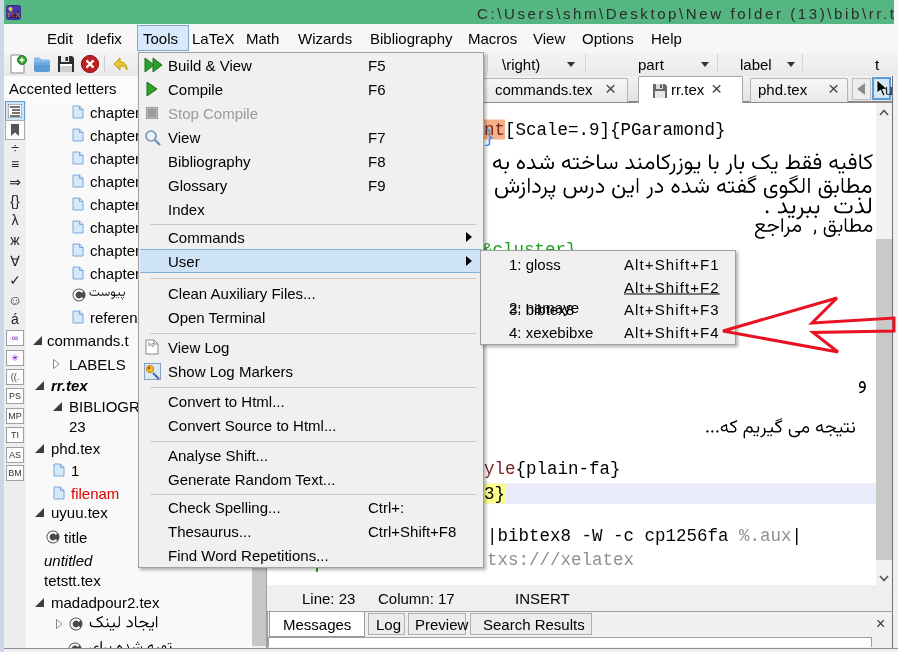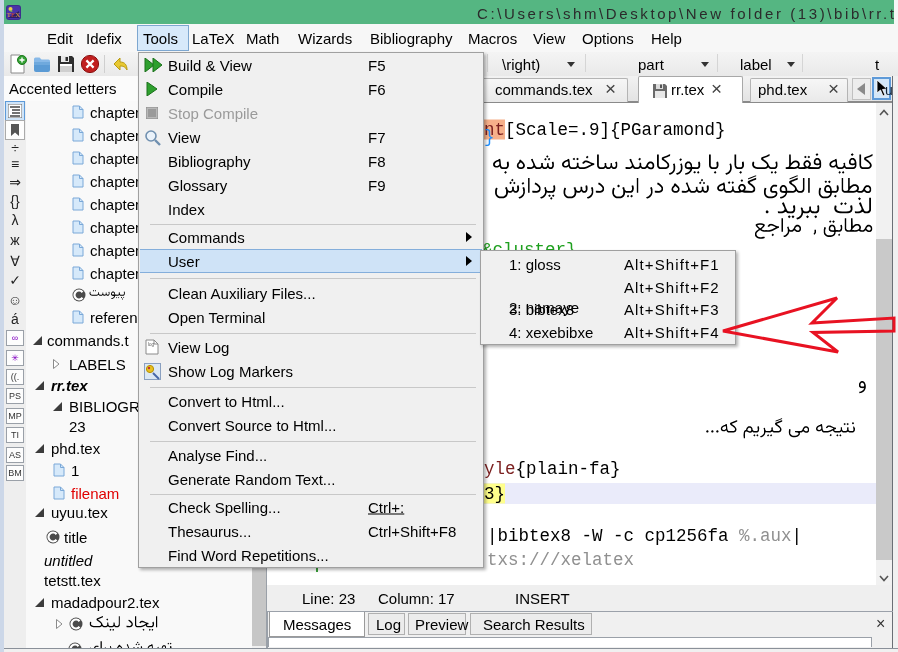--- a/index.html
+++ b/index.html
@@ -375,36 +375,36 @@
 <div style="position:absolute;left:168px;top:347px;transform:translateY(-50%);font:normal normal 15px 'Liberation Sans',sans-serif;color:#000;white-space:pre;">View Log</div>
 <svg class="abs" style="left:144px;top:363px" width="17" height="17" viewBox="0 0 17 17">
     <rect x="0.5" y="0.5" width="16" height="16" fill="#dce8f4" stroke="#8aa0c0"></rect>
     <circle cx="6" cy="6" r="3.6" fill="#e8c020" stroke="#b89000"></circle>
     <circle cx="5" cy="5" r="1.2" fill="#c03030"></circle>
     <path d="M9 10 L15 16" stroke="#4868a8" stroke-width="2"></path>
   </svg>
 <div style="position:absolute;left:168px;top:371px;transform:translateY(-50%);font:normal normal 15px 'Liberation Sans',sans-serif;color:#000;white-space:pre;">Show Log Markers</div>
 <div style="position:absolute;left:168px;top:401px;transform:translateY(-50%);font:normal normal 15px 'Liberation Sans',sans-serif;color:#000;white-space:pre;">Convert to Html...</div>
 <div style="position:absolute;left:168px;top:425px;transform:translateY(-50%);font:normal normal 15px 'Liberation Sans',sans-serif;color:#000;white-space:pre;">Convert Source to Html...</div>
-<div style="position:absolute;left:168px;top:455px;transform:translateY(-50%);font:normal normal 15px 'Liberation Sans',sans-serif;color:#000;white-space:pre;">Analyse Find...</div>
+<div style="position:absolute;left:168px;top:455px;transform:translateY(-50%);font:normal normal 15px 'Liberation Sans',sans-serif;color:#000;white-space:pre;">Analyse Shift...</div>
 <div style="position:absolute;left:168px;top:479px;transform:translateY(-50%);font:normal normal 15px 'Liberation Sans',sans-serif;color:#000;white-space:pre;">Generate Random Text...</div>
 <div style="position:absolute;left:168px;top:507px;transform:translateY(-50%);font:normal normal 15px 'Liberation Sans',sans-serif;color:#000;white-space:pre;">Check Spelling...</div>
-<div style="position:absolute;left:368px;top:507px;transform:translateY(-50%);font:normal normal 15px 'Liberation Sans',sans-serif;color:#000;white-space:pre;text-decoration:underline;">Ctrl+:</div>
+<div style="position:absolute;left:368px;top:507px;transform:translateY(-50%);font:normal normal 15px 'Liberation Sans',sans-serif;color:#000;white-space:pre;">Ctrl+:</div>
 <div style="position:absolute;left:168px;top:531px;transform:translateY(-50%);font:normal normal 15px 'Liberation Sans',sans-serif;color:#000;white-space:pre;">Thesaurus...</div>
 <div style="position:absolute;left:368px;top:531px;transform:translateY(-50%);font:normal normal 15px 'Liberation Sans',sans-serif;color:#000;white-space:pre;">Ctrl+Shift+F8</div>
 <div style="position:absolute;left:168px;top:555px;transform:translateY(-50%);font:normal normal 15px 'Liberation Sans',sans-serif;color:#000;white-space:pre;">Find Word Repetitions...</div>
 <div style="position:absolute;left:150px;top:224px;width:326px;height:1px;background:#c8c8c8"></div>
 <div style="position:absolute;left:150px;top:278px;width:326px;height:1px;background:#c8c8c8"></div>
 <div style="position:absolute;left:150px;top:332.5px;width:326px;height:1px;background:#c8c8c8"></div>
 <div style="position:absolute;left:150px;top:386.5px;width:326px;height:1px;background:#c8c8c8"></div>
 <div style="position:absolute;left:150px;top:440.5px;width:326px;height:1px;background:#c8c8c8"></div>
 <div style="position:absolute;left:150px;top:493.5px;width:326px;height:1px;background:#c8c8c8"></div>
 <div style="position:absolute;left:479.5px;top:249.5px;width:256.5px;height:95.5px;background:#f0f0f0;border:1px solid #a0a0a0;box-shadow:2px 2px 3px rgba(0,0,0,0.3)"></div>
 <div style="position:absolute;left:509px;top:264px;transform:translateY(-50%);font:normal normal 15px 'Liberation Sans',sans-serif;color:#000;white-space:pre;">1: gloss</div>
 <div style="position:absolute;left:624px;top:264px;transform:translateY(-50%);font:normal normal 15px 'Liberation Sans',sans-serif;color:#000;white-space:pre;letter-spacing:1.1px;">Alt+Shift+F1</div>
 <div style="position:absolute;left:509px;top:286.5px;transform:translateY(-50%);font:normal normal 15px 'Liberation Sans',sans-serif;color:#000;white-space:pre;margin-top:20px;">2: namaye</div>
-<div style="position:absolute;left:624px;top:286.5px;transform:translateY(-50%);font:normal normal 15px 'Liberation Sans',sans-serif;color:#000;white-space:pre;letter-spacing:1.1px;">Alt+Shift+F2</div>
+<div style="position:absolute;left:624px;top:286.5px;transform:translateY(-50%);font:normal normal 15px 'Liberation Sans',sans-serif;color:#000;white-space:pre;letter-spacing:1.1px;text-decoration:underline;">Alt+Shift+F2</div>
 <div style="position:absolute;left:509px;top:309px;transform:translateY(-50%);font:normal normal 15px 'Liberation Sans',sans-serif;color:#000;white-space:pre;">3: bibtex8</div>
 <div style="position:absolute;left:624px;top:309px;transform:translateY(-50%);font:normal normal 15px 'Liberation Sans',sans-serif;color:#000;white-space:pre;letter-spacing:1.1px;">Alt+Shift+F3</div>
 <div style="position:absolute;left:509px;top:331.5px;transform:translateY(-50%);font:normal normal 15px 'Liberation Sans',sans-serif;color:#000;white-space:pre;">4: xexebibxe</div>
 <div style="position:absolute;left:624px;top:331.5px;transform:translateY(-50%);font:normal normal 15px 'Liberation Sans',sans-serif;color:#000;white-space:pre;letter-spacing:1.1px;">Alt+Shift+F4</div>
 <svg class="abs" style="left:700px;top:290px" width="198" height="70" viewBox="0 0 198 70">
 <path d="M23 41 L137 8 L112 33 L194 28 L194 41 L113 42.5 L138 62 Z" fill="none" stroke="#e81222" stroke-width="3" stroke-linejoin="miter"></path>
 </svg>
 </body></html>

